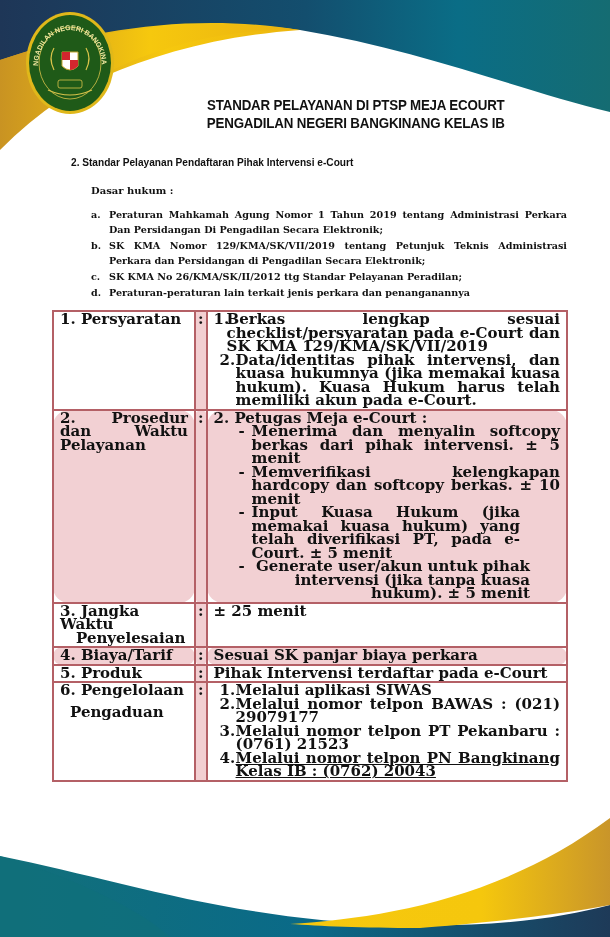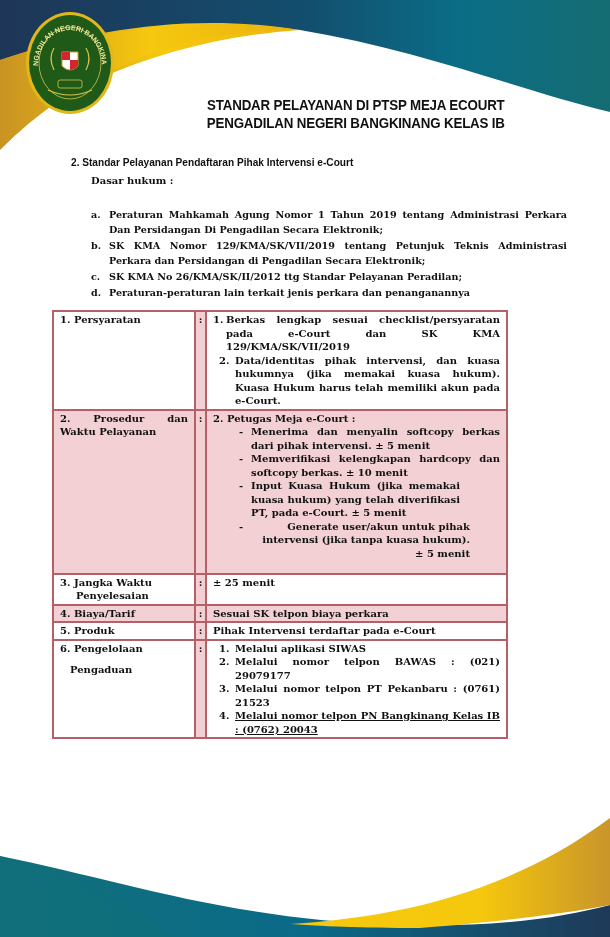--- a/index.html
+++ b/index.html
@@ -4,32 +4,32 @@
 <style>
   html, body { margin:0; padding:0; }
   body { width:610px; height:937px; position:relative; overflow:hidden; background:#ffffff; font-family:"DejaVu Serif", serif; color:#111; }
   .bg-svg { position:absolute; left:0; top:0; width:610px; height:937px; z-index:0; }
   .logo { position:absolute; left:24px; top:10px; width:92px; height:106px; z-index:2; }
   .title { position:absolute; left:0; width:610px; top:96px; text-align:center; z-index:2;
            font-family:"Liberation Sans", sans-serif; font-weight:bold; font-size:15.5px; line-height:18px;
            transform:scaleX(0.86); transform-origin:330px 0; letter-spacing:-0.2px; color:#111; }
   .title div { padding-left:110px; }
   .section-heading { position:absolute; left:71px; top:156px; font-family:"Liberation Sans", sans-serif; font-weight:bold; font-size:11px; z-index:2; transform:scaleX(0.92); transform-origin:0 0; }
-  .dasar { position:absolute; left:91px; top:175px; font-family:"DejaVu Serif", serif; font-weight:bold; font-size:10px; z-index:2; }
+  .dasar { position:absolute; left:91px; top:185px; font-family:"DejaVu Serif", serif; font-weight:bold; font-size:10px; z-index:2; }
   .legal-list { position:absolute; left:91px; top:207px; width:476px; z-index:2; margin:0; padding:0; list-style:none; font-family:"DejaVu Serif", serif; font-weight:bold; font-size:9.6px; line-height:15px; }
   .legal-list li { display:flex; margin-bottom:1px; }
   .legal-list .mark { width:18px; flex:none; }
   .legal-list .txt { flex:1; text-align:justify; }
-  table.std { position:absolute; left:52px; top:310px; width:456px; border-collapse:collapse; z-index:2;
-              font-family:"DejaVu Serif", serif; font-weight:bold; font-size:10px; line-height:13.5px; }
+  table.std { position:absolute; left:52px; top:310px; width:516px; border-collapse:collapse; z-index:2;
+              font-family:"DejaVu Serif", serif; font-weight:bold; font-size:15px; line-height:13.5px; }
   table.std td { border:2.5px solid #b46066; vertical-align:top; padding:1px 6px 1px 6px; }
   table.std td.lab { width:128px; }
   table.std td.colon { width:5px; padding:1px 2px; text-align:center; background:#f2cfd2; }
   table.std td.val { text-align:justify; }
-  table.std tr.shade td { background:#f2d0d3; }
+  table.std tr.shade td { background:#f2d0d3;border-radius:16px; }
   table.std tr.shade td.colon { background:#f2d0d3; }
   .ol { margin:0; padding:0; list-style:none; }
   .ol li { display:flex; }
   .ol .n { width:13px; flex:none; }
   .ol .t { flex:1; text-align:justify; }
   .dl { margin:0; padding:0 0 0 18px; list-style:none; }
   .dl li { display:flex; }
   .dl .d { width:20px; flex:none; text-align:center; }
   .dl .t { flex:1; text-align:justify; }
   .indent2 { padding-left:16px; }
@@ -173,21 +173,21 @@
       <div>3. Jangka Waktu</div>
       <div class="indent2">Penyelesaian</div>
     </td>
     <td class="colon">:</td>
     <td class="val">± 25 menit</td>
   </tr>
 
   <tr class="shade">
     <td class="lab">4. Biaya/Tarif</td>
     <td class="colon">:</td>
-    <td class="val">Sesuai SK telpon biaya perkara</td>
+    <td class="val">Sesuai SK panjar biaya perkara</td>
   </tr>
 
   <tr>
     <td class="lab">5. Produk</td>
     <td class="colon">:</td>
     <td class="val">Pihak Intervensi terdaftar pada e-Court</td>
   </tr>
 
   <tr>
     <td class="lab">

